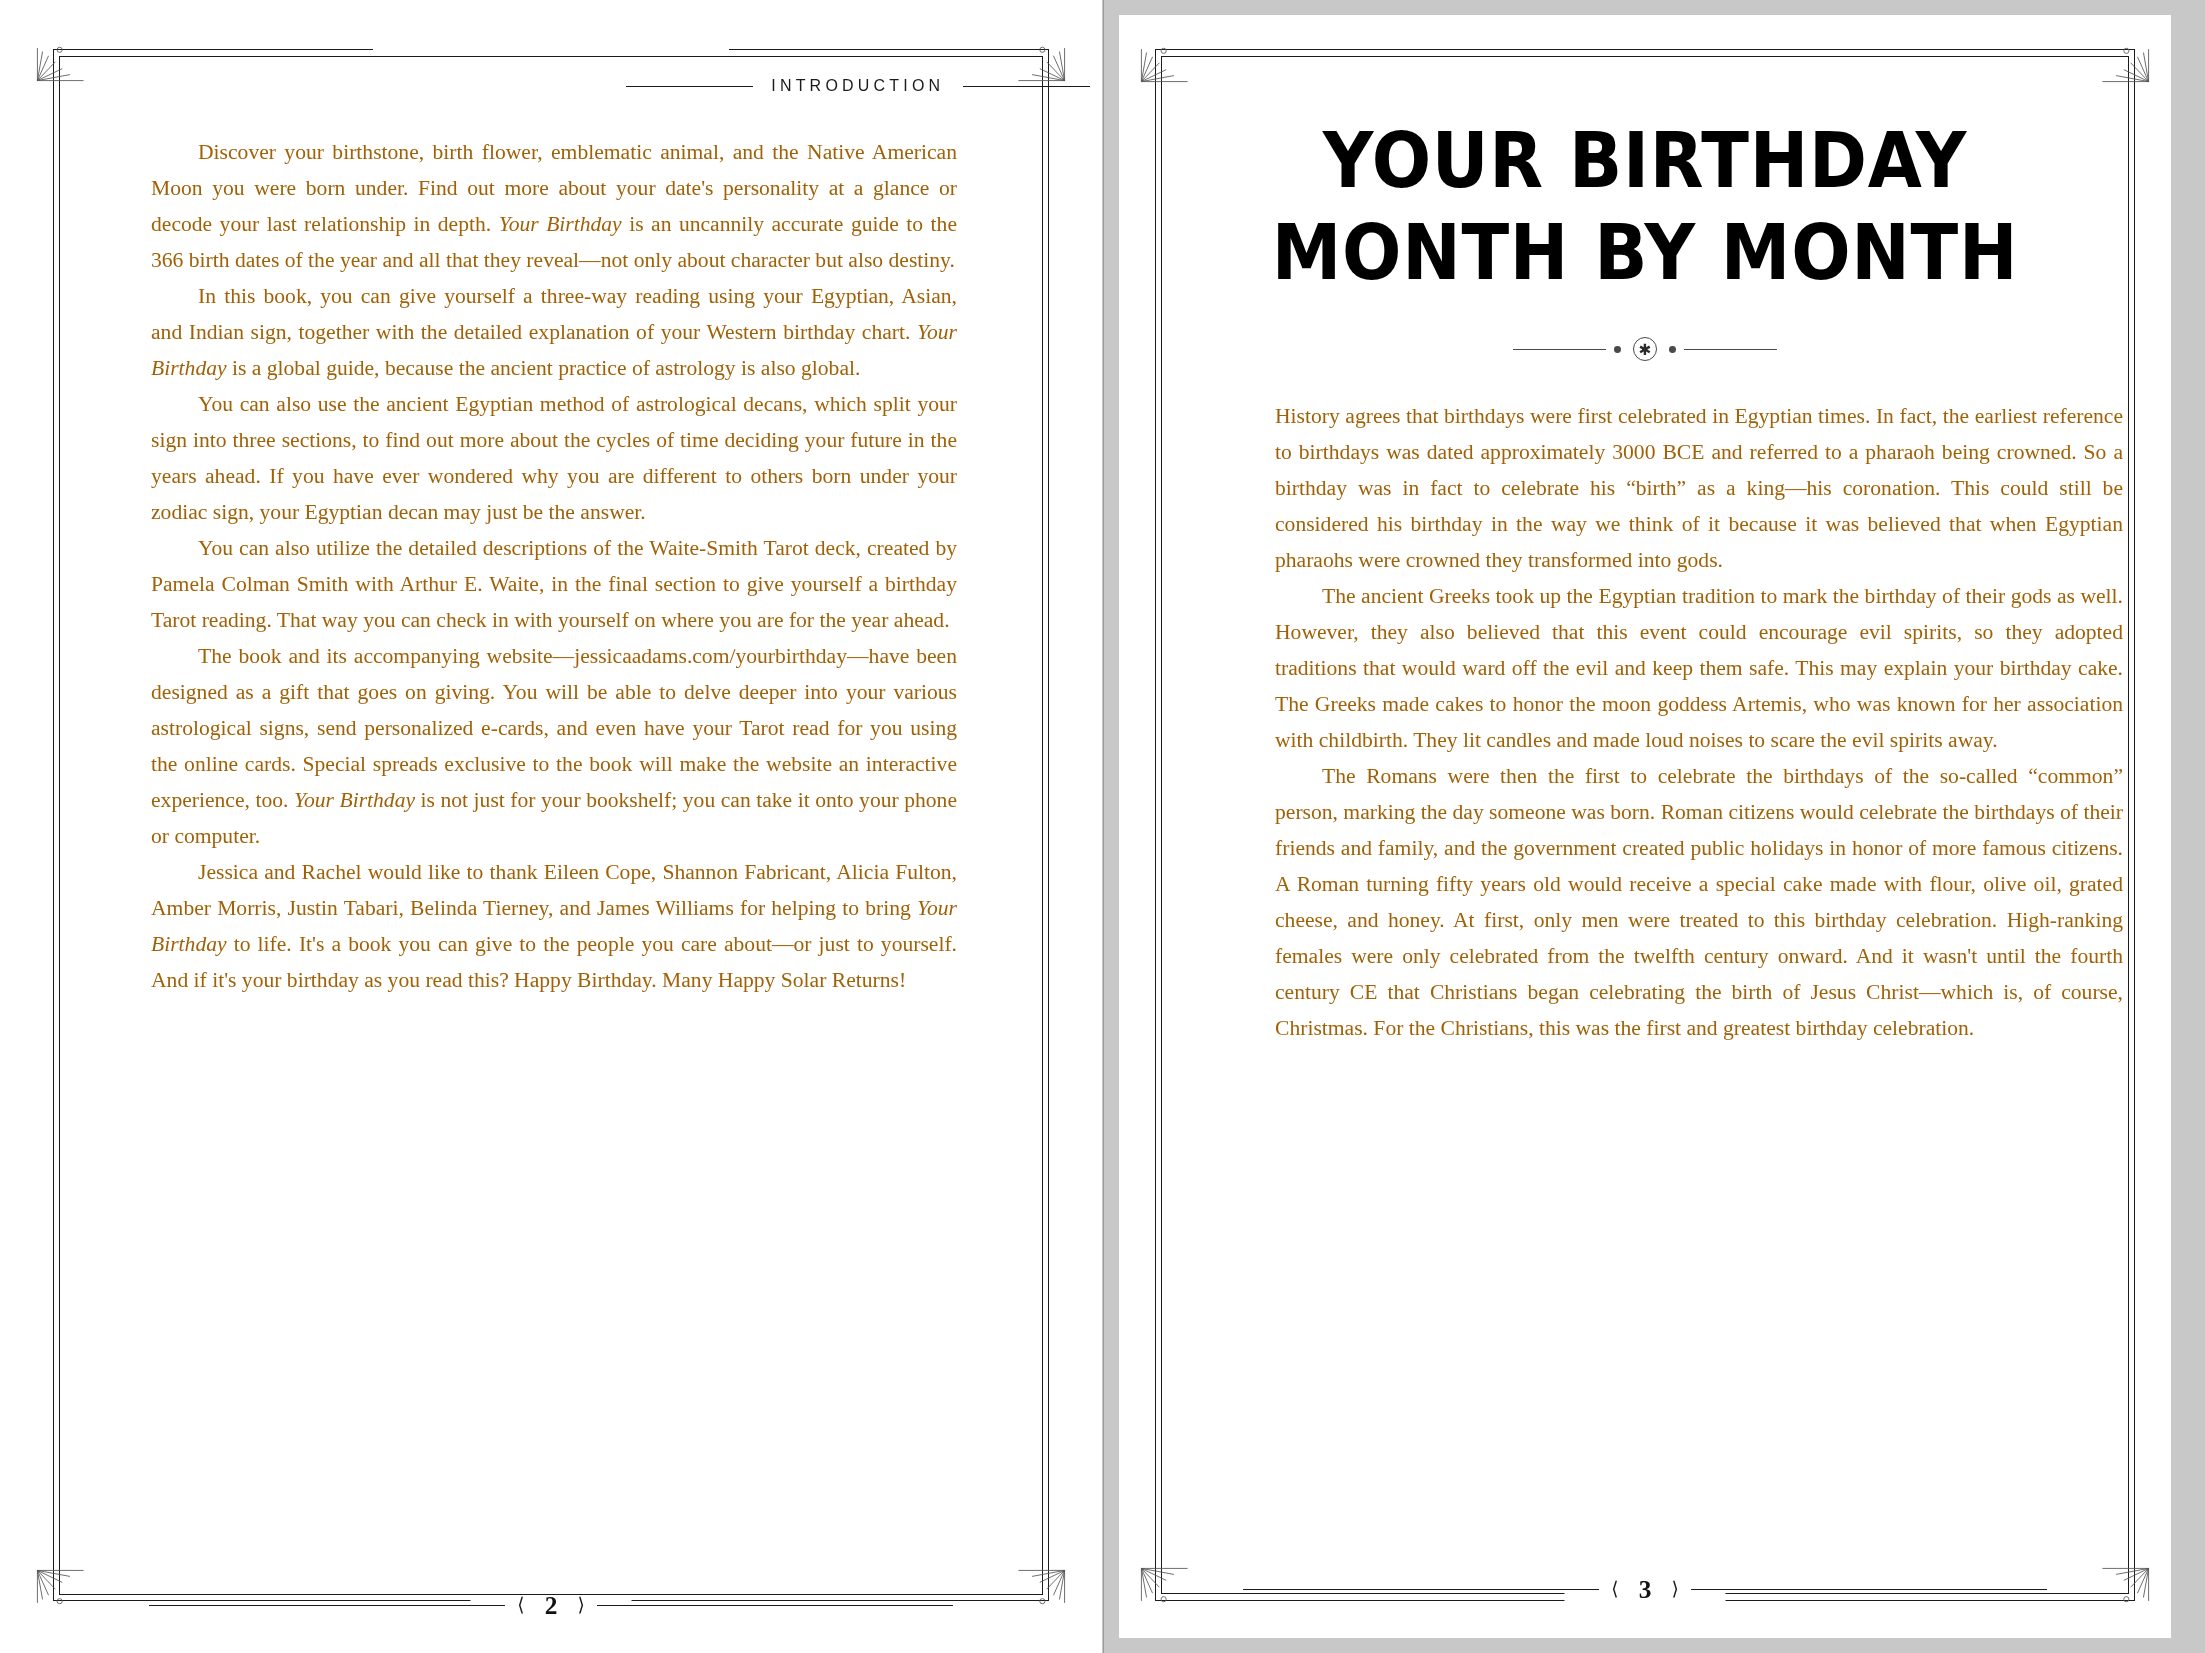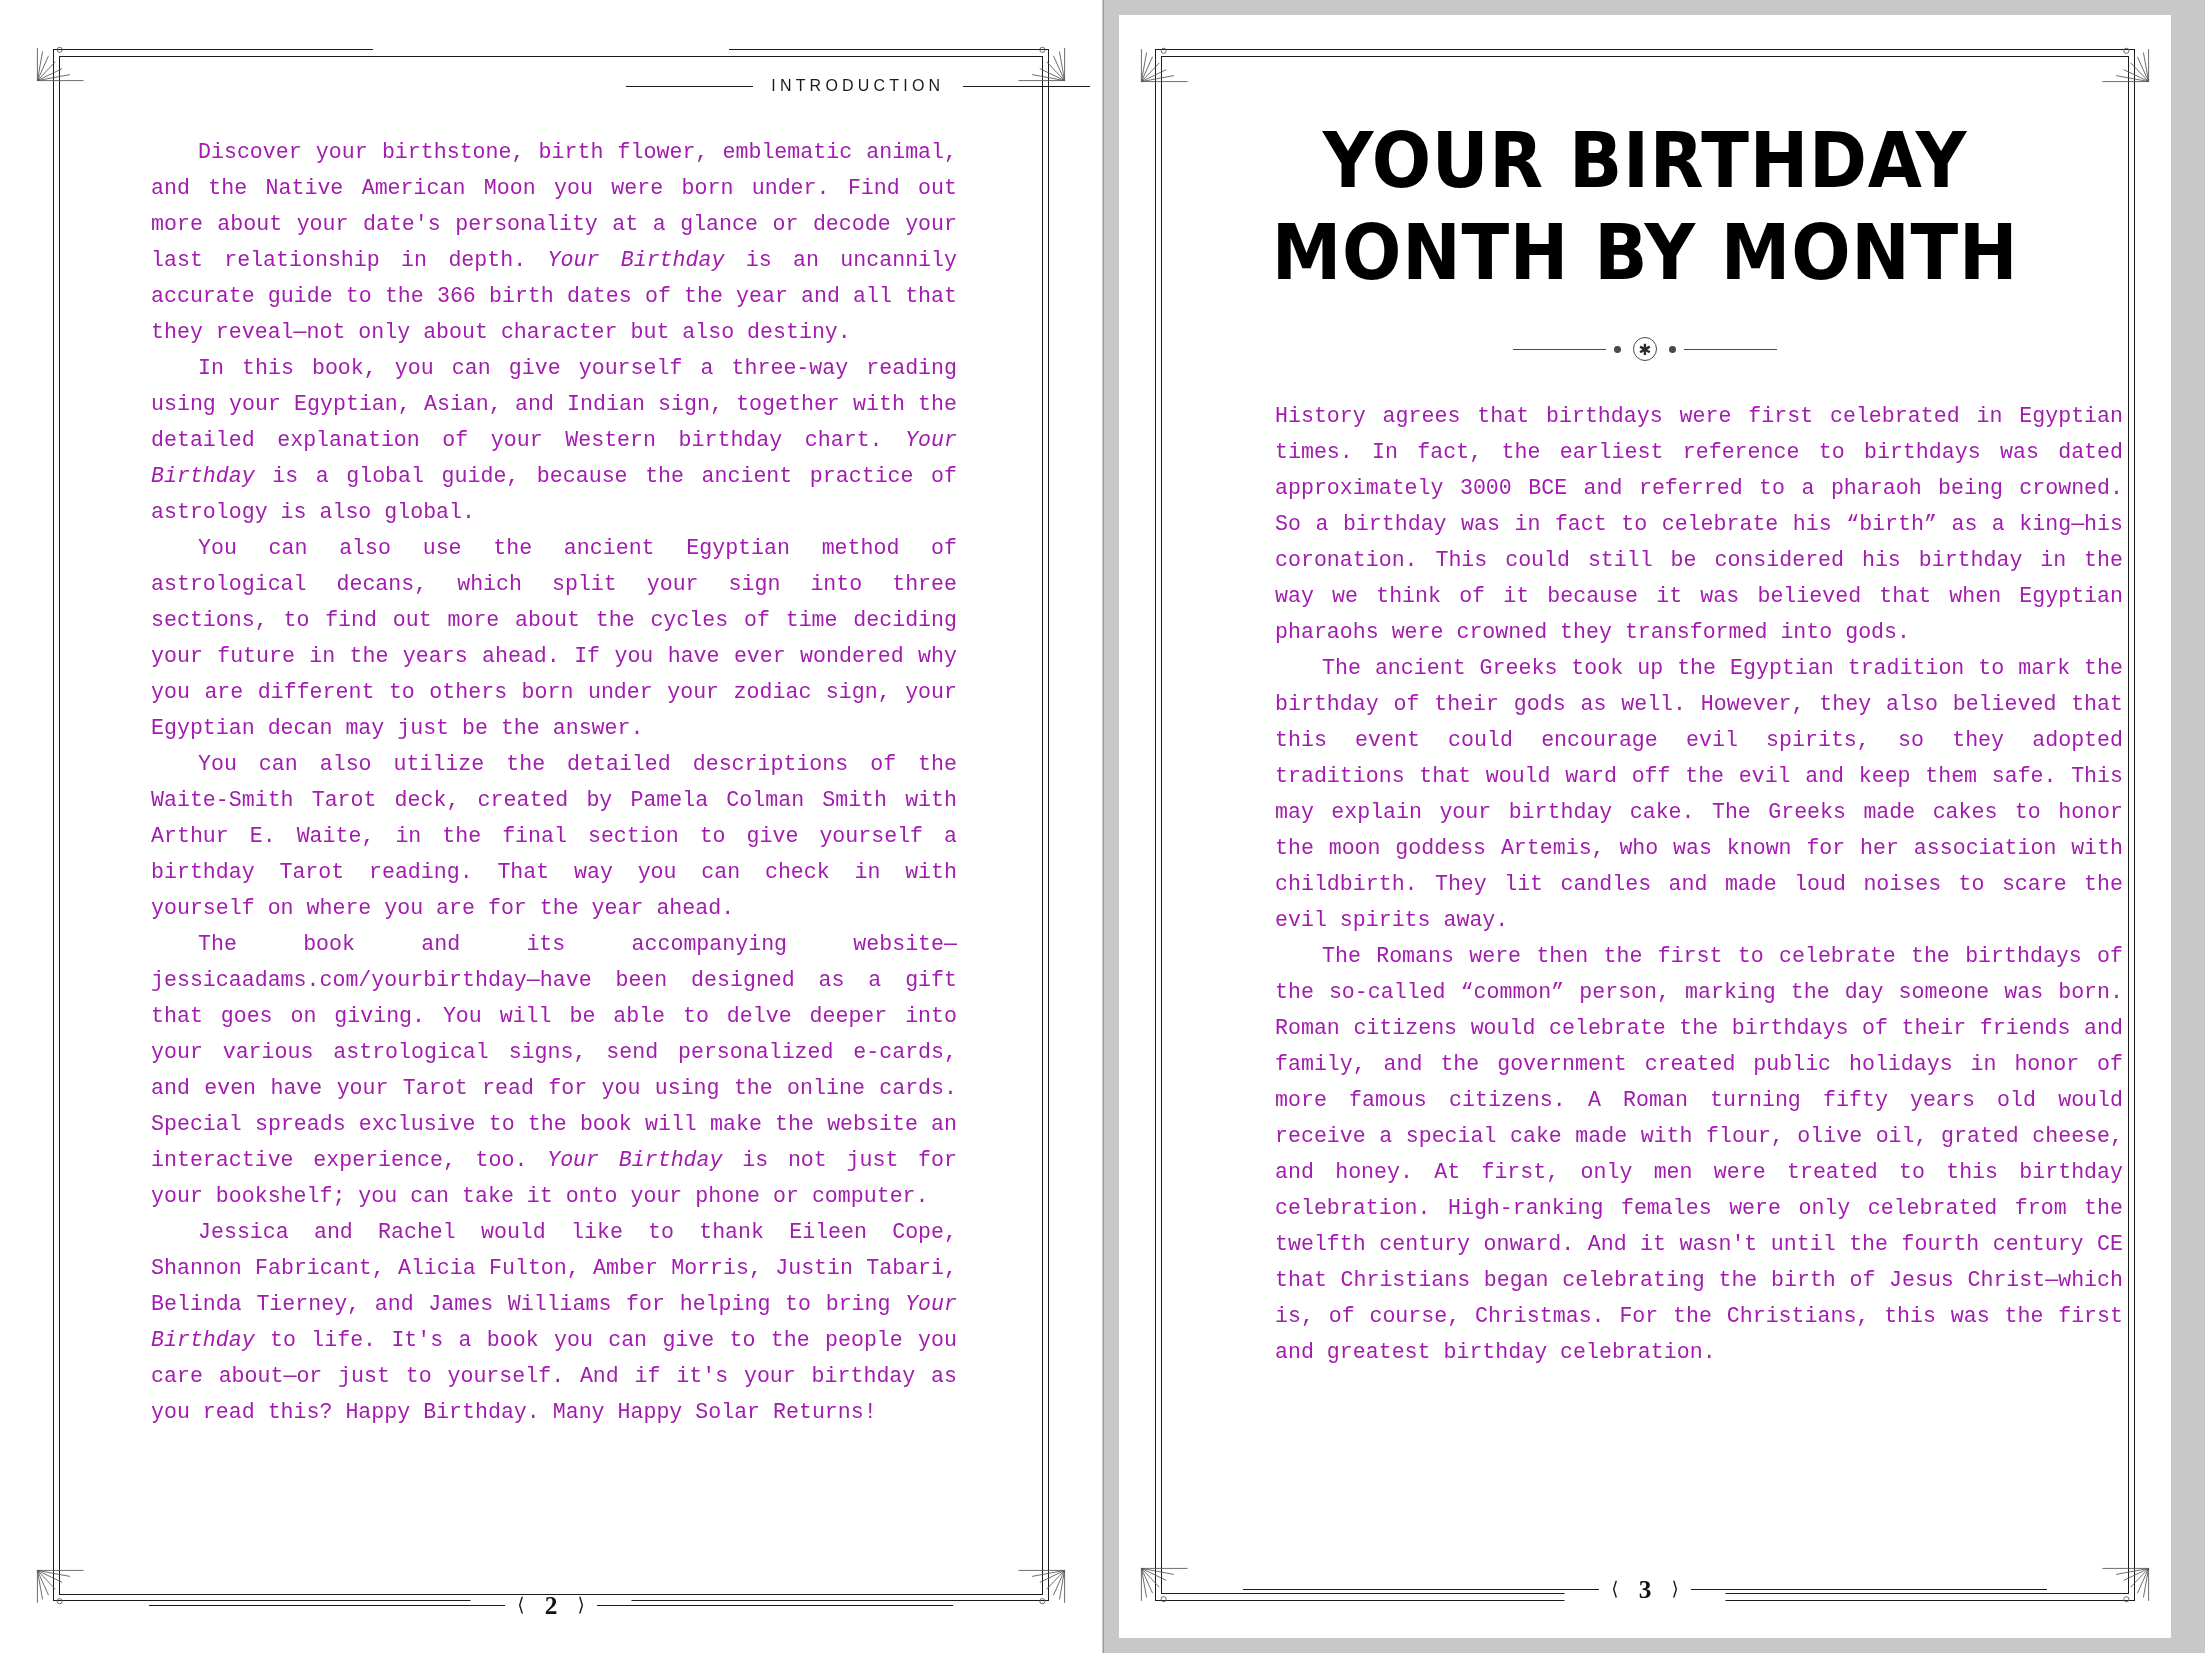--- a/index.html
+++ b/index.html
@@ -101,22 +101,22 @@
     left: 373px;
     width: 356px;
     height: 24px;
     background: #ffffff;
     z-index: 4;
   }
 
   
   .body-col {
     position: absolute;
-    font-family: Liberation Mono, monospace;
-    color: #a21caf;
+    font-family: Liberation Serif, serif;
+    color: #a16207;
     text-align: justify;
     text-justify: inter-word;
   }
   .page-left .body-col {
     left: 151px;
     top: 134px;
     width: 806px;
     font-size: 21.6px;
     line-height: 36px;
   }

